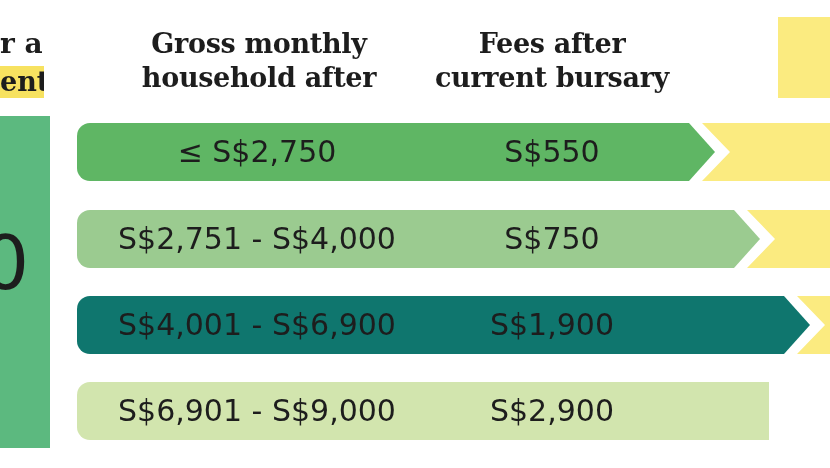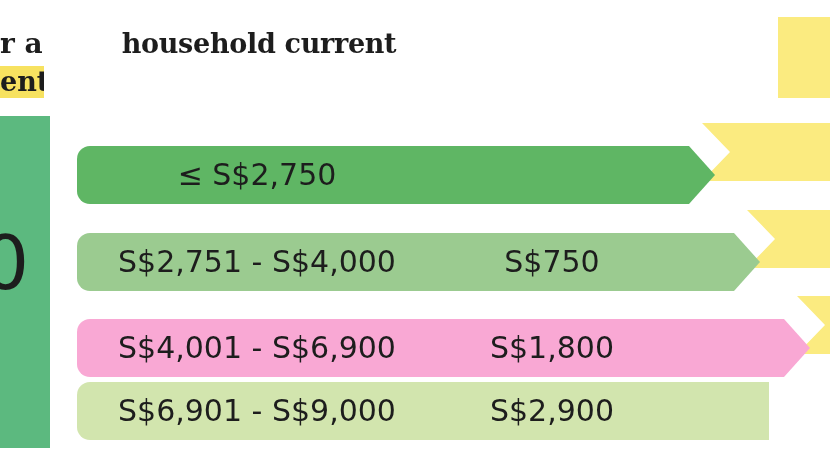--- a/index.html
+++ b/index.html
@@ -46,21 +46,21 @@
     clip-path:polygon(0 0, 28px 50%, 0 100%, 100% 100%, 100% 0);
   }
   .row-1 .chevron{left:702px;width:128px;}
   .row-2 .chevron{left:747px;width:83px;}
   .row-3 .chevron{left:797px;width:33px;}
   .arrow{
     position:absolute;left:77px;top:0;height:58px;
     border-radius:13px 0 0 13px;
     font-size:30px;line-height:58px;
   }
-  .arrow--tip{clip-path:polygon(0 0, calc(100% - 26px) 0, 100% 50%, calc(100% - 26px) 100%, 0 100%);margin-top:23px;}
+  .arrow--tip{clip-path:polygon(0 0, calc(100% - 26px) 0, 100% 50%, calc(100% - 26px) 100%, 0 100%);}
   .row-1 .arrow{width:638px;}
   .row-2 .arrow{width:683px;}
   .row-3 .arrow{width:733px;}
   .row-4 .arrow{width:692px;border-radius:13px 0 0 13px;}
   .cell{position:absolute;top:0;text-align:center;white-space:nowrap;}
   .cell-income{left:0;width:360px;}
   .cell-fee{left:360px;width:230px;}
 </style>
 </head>
 <body>
@@ -70,44 +70,50 @@
   <div class="frag-line1">r a</div>
   <div class="frag-highlight" style="background-color: rgb(247, 226, 96);">
     <span>ent</span>
   </div>
 
   <div class="sidebar" style="background-color: rgb(92, 185, 127);">
     <span class="digit">0</span>
   </div>
 
   <div class="hdr hdr-income">
-    <div>household current</div>
+    <div>Gross monthly</div>
+    <div>household after</div>
+  </div>
+  <div class="hdr hdr-fees">
+    <div>Fees after</div>
+    <div>current bursary</div>
   </div>
   <div class="hdr-yellow-box" style="background-color: rgb(251, 235, 128);"></div>
 
   <div class="row row-1">
     <div class="chevron" style="background-color: rgb(251, 235, 128);"></div>
     <div class="arrow arrow--tip" style="background-color: rgb(95, 182, 100);">
       <span class="cell cell-income">≤ S$2,750</span>
+      <span class="cell cell-fee">S$550</span>
     </div>
   </div>
 
   <div class="row row-2">
     <div class="chevron" style="background-color: rgb(251, 235, 128);"></div>
     <div class="arrow arrow--tip" style="background-color: rgb(155, 203, 144);">
       <span class="cell cell-income">S$2,751 - S$4,000</span>
       <span class="cell cell-fee">S$750</span>
     </div>
   </div>
 
   <div class="row row-3">
     <div class="chevron" style="background-color: rgb(251, 235, 128);"></div>
-    <div class="arrow arrow--tip" style="background-color: #f9a8d4;">
+    <div class="arrow arrow--tip" style="background-color: #0f766e;">
       <span class="cell cell-income">S$4,001 - S$6,900</span>
-      <span class="cell cell-fee">S$1,800</span>
+      <span class="cell cell-fee">S$1,900</span>
     </div>
   </div>
 
   <div class="row row-4">
     <div class="arrow" style="background-color: rgb(210, 229, 174);">
       <span class="cell cell-income">S$6,901 - S$9,000</span>
       <span class="cell cell-fee">S$2,900</span>
     </div>
   </div>
 

